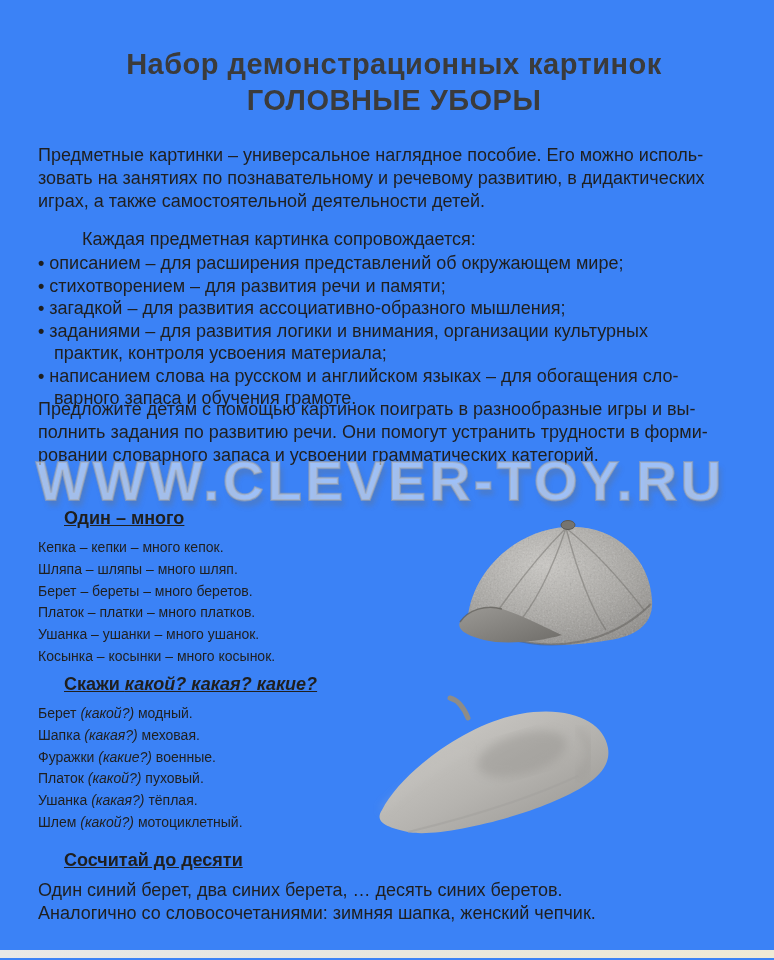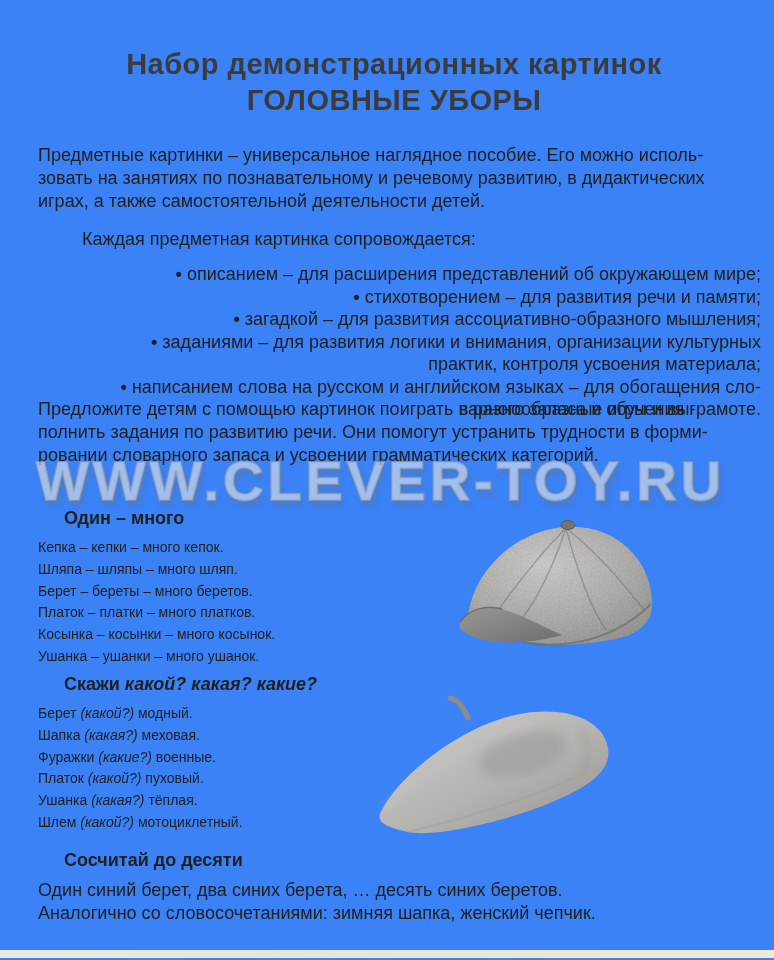--- a/index.html
+++ b/index.html
@@ -8,36 +8,36 @@
     background:#3b82f6;
     font-family:"Liberation Sans", sans-serif;
     color:#1f1f1f;
   }
   .abs{position:absolute;left:38px;width:712px;}
   .title{top:46px;text-align:center;font-weight:bold;color:#3b3b3b;
          font-size:29px;line-height:36px;letter-spacing:0.5px;}
   .para{font-size:18px;line-height:23px;white-space:pre-line;margin:0;}
   .intro{top:144px;}
   .accompanied{top:228px;margin-left:44px;}
-  .bullets{top:252px;list-style:none;margin:11px;padding:0;text-align:right;}
+  .bullets{top:252px;list-style:none;margin:0;padding:0;}
   .bullets li{font-size:18px;line-height:22.5px;white-space:pre-line;
               padding-left:16px;text-indent:-16px;}
   .bullets li::before{content:"• ";font-weight:bold;}
   .b{font-weight:normal;}
   .i{font-style:italic;}
   .sugg{top:398px;}
   .watermark{
     position:absolute;top:448px;left:0;width:761px;text-align:center;
     font-size:56px;font-weight:bold;letter-spacing:4px;white-space:nowrap;
     color:rgba(255,255,255,0.50);
     -webkit-text-stroke:2px rgba(168,168,168,0.55);
     text-shadow:3px 6px 5px rgba(110,110,110,0.30);
     z-index:6;pointer-events:none;
   }
-  .section .hd{font-size:18px;font-weight:bold;margin:0 0 8px 26px;}
+  .section .hd{font-size:18px;font-weight:bold;margin:0 0 8px 26px;text-decoration:underline;}
   .section ul{list-style:none;margin:0;padding:0;}
   .section li{font-size:14px;line-height:21.8px;}
   .sec1{top:508px;}
   .sec2{top:674px;}
   .sec2 .hd .i{font-weight:bold;}
   .sec3{top:850px;}
   .sec3 .ln{font-size:18px;line-height:23px;}
   .hat{position:absolute;z-index:2;}
   .cap-img{top:512px;left:452px;}
   .beret-img{top:690px;left:372px;}
@@ -78,22 +78,22 @@
 
   <div class="watermark">WWW.CLEVER-TOY.RU</div>
 
   <section class="abs section sec1">
     <h2 class="hd">Один – много</h2>
     <ul>
       <li>Кепка – кепки – много кепок.</li>
       <li>Шляпа – шляпы – много шляп.</li>
       <li>Берет – береты – много беретов.</li>
       <li>Платок – платки – много платков.</li>
+      <li>Ушанка – ушанки – много ушанок.</li>
       <li>Косынка – косынки – много косынок.</li>
-      <li>Ушанка – ушанки – много ушанок.</li>
     </ul>
   </section>
 
   <svg class="hat cap-img" width="215" height="162" viewBox="0 0 215 162" aria-hidden="true">
     <defs>
       <radialGradient id="capg" cx="42%" cy="32%" r="82%">
         <stop offset="0" stop-color="#cbc9c5"></stop>
         <stop offset="0.55" stop-color="#a9a7a3"></stop>
         <stop offset="1" stop-color="#858380"></stop>
       </radialGradient>

